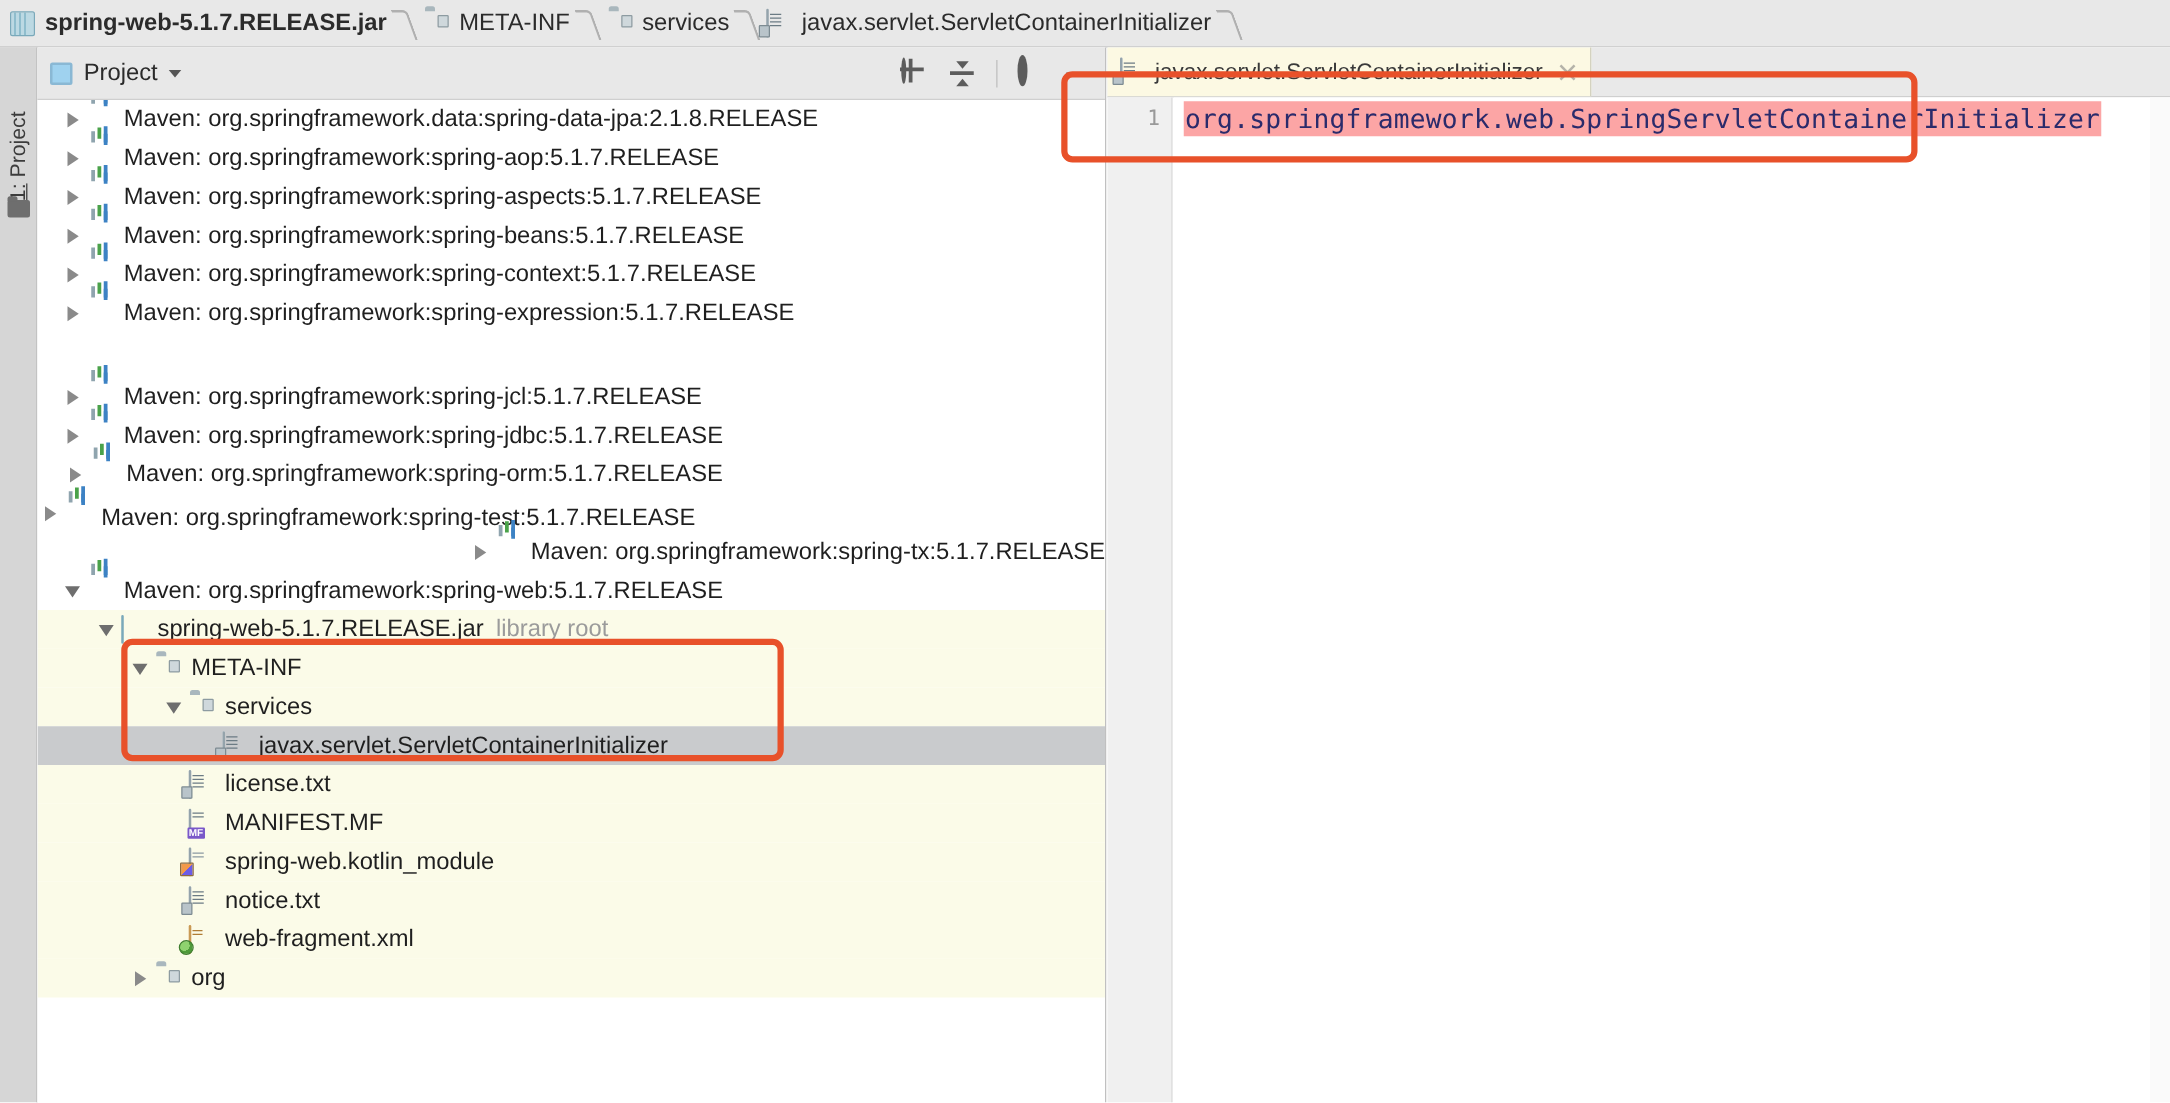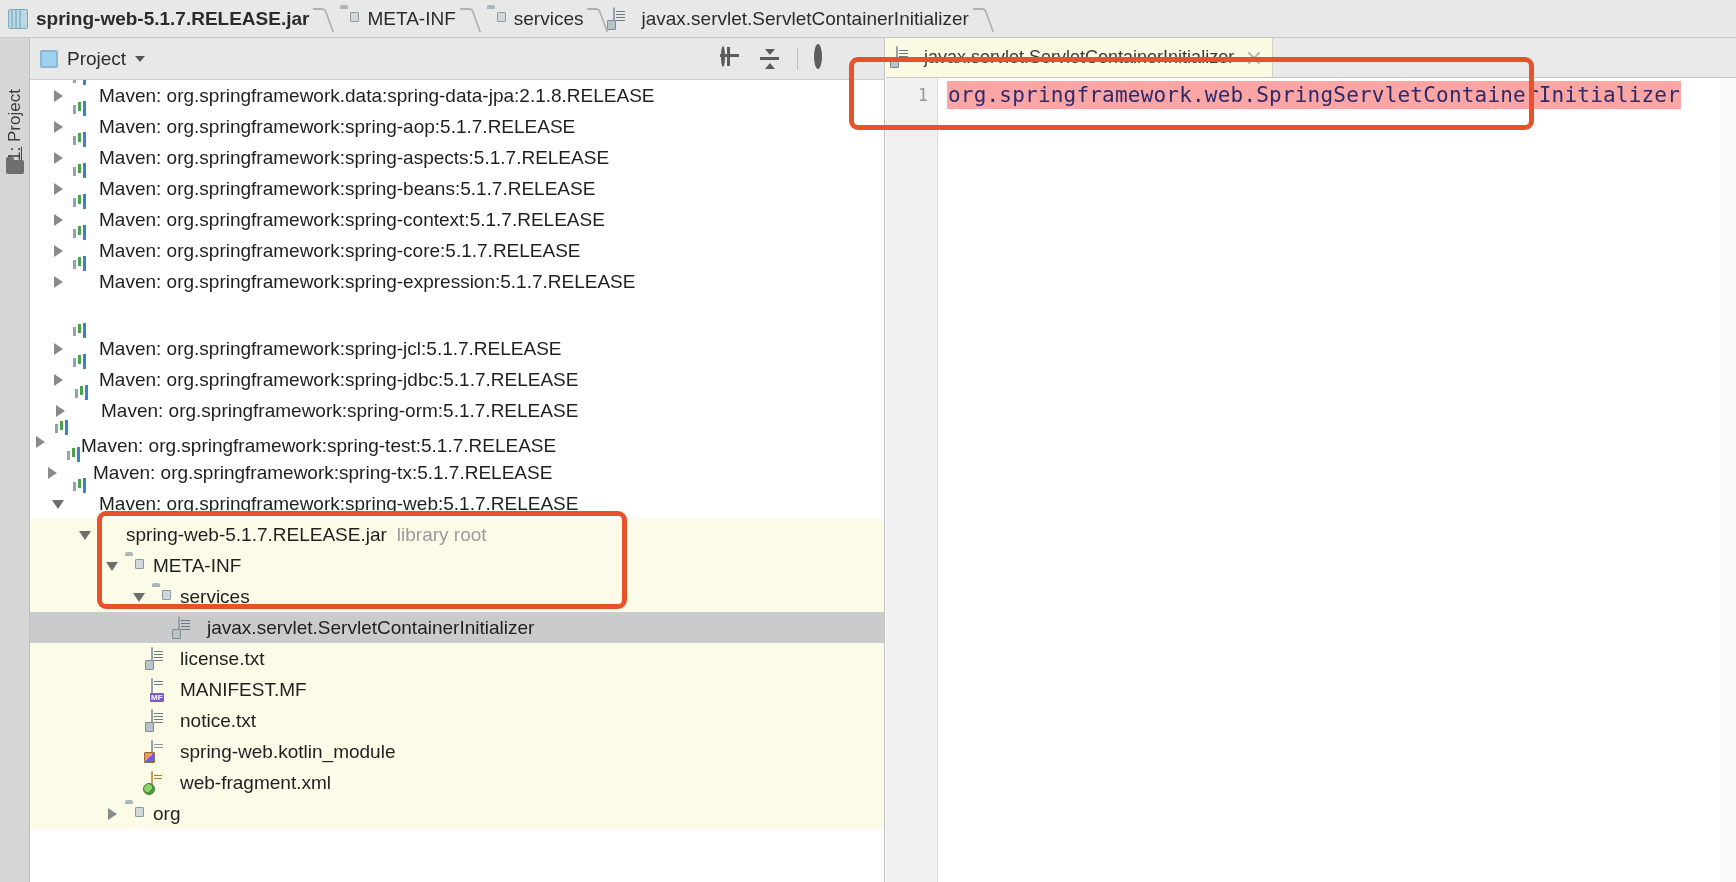--- a/index.html
+++ b/index.html
@@ -353,25 +353,20 @@
           <span>Maven: org.springframework:spring-beans:5.1.7.RELEASE</span>
         </div>
         <div class="tree-row" style="padding-left: 18px;">
           <span class="arrow closed"></span>
           <span class="row-icon"><span class="ico-maven"></span></span>
           <span>Maven: org.springframework:spring-context:5.1.7.RELEASE</span>
         </div>
         <div class="tree-row" style="padding-left: 18px;">
           <span class="arrow closed"></span>
           <span class="row-icon"><span class="ico-maven"></span></span>
-          <span>Maven: org.springframework:spring-core:5.1.7.RELEASE</span>
-        </div>
-        <div class="tree-row" style="padding-left: 18px;">
-          <span class="arrow closed"></span>
-          <span class="row-icon"><span class="ico-maven"></span></span>
           <span>Maven: org.springframework:spring-expression:5.1.7.RELEASE</span>
         </div>
         <div class="tree-row" style="padding-left: 18px; margin-top: 36px;">
           <span class="arrow closed"></span>
           <span class="row-icon"><span class="ico-maven"></span></span>
           <span>Maven: org.springframework:spring-jcl:5.1.7.RELEASE</span>
         </div>
         <div class="tree-row" style="padding-left: 18px;">
           <span class="arrow closed"></span>
           <span class="row-icon"><span class="ico-maven"></span></span>
@@ -380,21 +375,21 @@
         <div class="tree-row" style="padding-left: 20px;">
           <span class="arrow closed"></span>
           <span class="row-icon"><span class="ico-maven"></span></span>
           <span>Maven: org.springframework:spring-orm:5.1.7.RELEASE</span>
         </div>
         <div class="tree-row" style=" align-items: flex-end;">
           <span class="arrow closed"></span>
           <span class="row-icon"><span class="ico-maven"></span></span>
           <span>Maven: org.springframework:spring-test:5.1.7.RELEASE</span>
         </div>
-        <div class="tree-row" style="padding-left: 12px;">
+        <div class="tree-row" style="padding-left: 12px; justify-content: flex-end;">
           <span class="arrow closed"></span>
           <span class="row-icon"><span class="ico-maven"></span></span>
           <span>Maven: org.springframework:spring-tx:5.1.7.RELEASE</span>
         </div>
         <div class="tree-row" style="padding-left: 18px;">
           <span class="arrow open"></span>
           <span class="row-icon"><span class="ico-maven"></span></span>
           <span>Maven: org.springframework:spring-web:5.1.7.RELEASE</span>
         </div>
         <div class="tree-row lib" style="padding-left: 45px;">
@@ -423,27 +418,27 @@
           <span class="row-icon"><span class="ico-file"></span></span>
           <span>license.txt</span>
         </div>
         <div class="tree-row lib" style="padding-left: 99px;">
           <span class="arrow"></span>
           <span class="row-icon"><span class="ico-mf"></span></span>
           <span>MANIFEST.MF</span>
         </div>
         <div class="tree-row lib" style="padding-left: 99px;">
           <span class="arrow"></span>
+          <span class="row-icon"><span class="ico-kt"></span></span>
+          <span>spring-web.kotlin_module</span>
+        </div>
+        <div class="tree-row lib" style="padding-left: 99px;">
+          <span class="arrow"></span>
           <span class="row-icon"><span class="ico-file"></span></span>
           <span>notice.txt</span>
-        </div>
-        <div class="tree-row lib" style="padding-left: 99px;">
-          <span class="arrow"></span>
-          <span class="row-icon"><span class="ico-kt"></span></span>
-          <span>spring-web.kotlin_module</span>
         </div>
         <div class="tree-row lib" style="padding-left: 99px;">
           <span class="arrow"></span>
           <span class="row-icon"><span class="ico-xml"></span></span>
           <span>web-fragment.xml</span>
         </div>
         <div class="tree-row lib" style="padding-left: 72px;">
           <span class="arrow closed"></span>
           <span class="row-icon"><span class="ico-folder"></span></span>
           <span>org</span>

